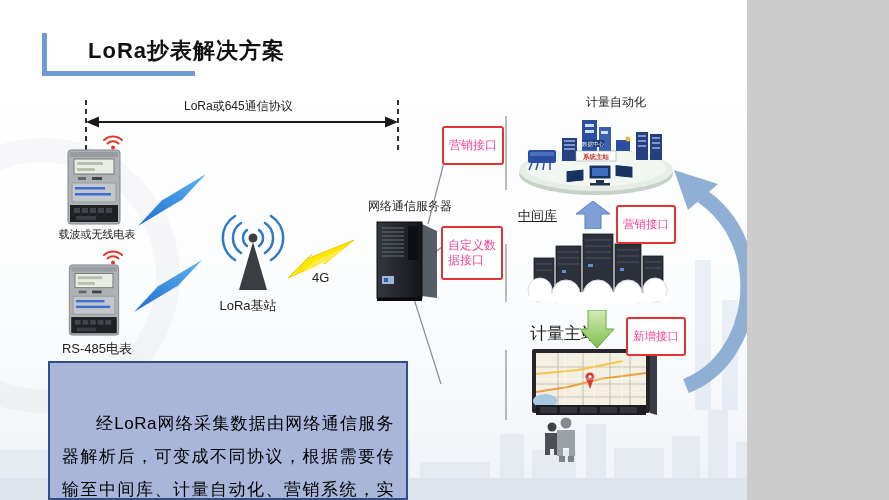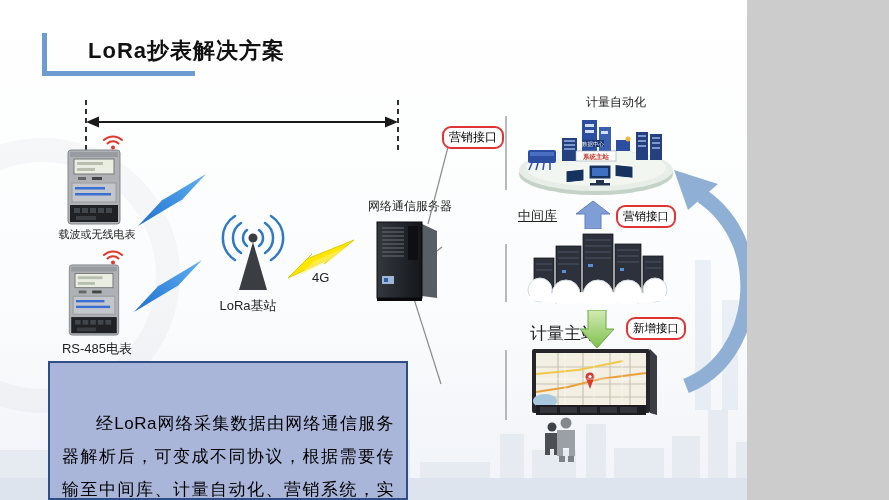--- a/index.html
+++ b/index.html
@@ -21,22 +21,22 @@
   .title-vbar { position:absolute; left:42px; top:33px; width:5px; height:43px; background:#6f9bd1; }
   .title-hbar { position:absolute; left:42px; top:71px; width:153px; height:5px; background:#6f9bd1; }
   .page-title { position:absolute; left:88px; top:36px; font-size:22px; font-weight:bold; color:#111; letter-spacing:1px; }
 
   
   .lbl { position:absolute; color:#222; white-space:nowrap; }
   .lbl.c { text-align:center; }
 
   
   .ifbox {
-    position:absolute; background:#fff; border:2px solid #e03434; border-radius:9px;
-    color:#000000; font-size:12px; line-height:15px; padding:2px 5px; z-index:6;
+    position:absolute; background:#fff; border:2px solid #e03434; border-radius:3px;
+    color:#ec4899; font-size:12px; line-height:15px; padding:10px 5px; z-index:6;
   }
   .ifbox.single { white-space:nowrap; }
 
   
   .descbox {
     position:absolute; left:48px; top:361px; width:360px; height:139px;
     background:#a9b5d9; border:2px solid #2f4e88; z-index:5;
     padding:5px 12px 0 12px;
   }
   .descbox p {
@@ -100,20 +100,21 @@
 
     <line x1="428" y1="224" x2="448" y2="147" stroke="#8c8c8c" stroke-width="1.2"></line>
     <line x1="433" y1="254" x2="442" y2="247" stroke="#8c8c8c" stroke-width="1.2"></line>
     <line x1="414" y1="299" x2="441" y2="384" stroke="#8c8c8c" stroke-width="1.2"></line>
 
     <line x1="506" y1="116" x2="506" y2="190" stroke="#8c8c8c" stroke-width="1.2"></line>
     <line x1="506" y1="244" x2="506" y2="302" stroke="#8c8c8c" stroke-width="1.2"></line>
     <line x1="506" y1="350" x2="506" y2="420" stroke="#8c8c8c" stroke-width="1.2"></line>
   </svg>
 
+  <div class="lbl c" style="left:184px; top:98px; font-size:12px;">LoRa或645通信协议</div>
 
   <svg class="abs art" style="left:66px; top:148px;" width="56" height="78" viewBox="0 0 56 78">
     <rect x="2" y="2" width="52" height="74" rx="3" fill="#aeb2b6" stroke="#84888c"></rect>
     <rect x="4" y="4" width="48" height="5" fill="#989ca0"></rect>
     <rect x="8" y="11" width="40" height="15" fill="#e9ede2" stroke="#777"></rect>
     <rect x="11" y="14" width="26" height="3" fill="#b9bfae"></rect>
     <rect x="11" y="20" width="18" height="3" fill="#b9bfae"></rect>
     <rect x="12" y="29" width="8" height="3" fill="#666"></rect>
     <rect x="26" y="29" width="10" height="3" fill="#444"></rect>
     <rect x="6" y="35" width="44" height="19" fill="#c3c7cb" stroke="#999"></rect>
@@ -227,20 +228,21 @@
       <line x1="12" y1="34" x2="34" y2="34"></line>
         <line x1="12" y1="38" x2="34" y2="38"></line>
     </g>
     <rect x="38" y="8" width="10" height="34" fill="#0e0f12"></rect>
     <rect x="12" y="58" width="12" height="8" fill="#9fb6d8"></rect>
     <rect x="14" y="60" width="4" height="4" fill="#2b5fa8"></rect>
     <rect x="7" y="80" width="45" height="3" fill="#0a0a0c"></rect>
   </svg>
 
   <div class="ifbox single" style="left:442px; top:126px;">营销接口</div>
+  <div class="ifbox" style="left:441px; top:226px; width:62px;">自定义数据接口</div>
   <div class="ifbox single" style="left:616px; top:205px; font-size:11.5px;">营销接口</div>
   <div class="ifbox single" style="left:618px; top:317px; font-size:11.5px;margin-left:8px;">新增接口</div>
 
   <div class="lbl c" style="left:560px; top:94px; width:112px; font-size:12px;">计量自动化</div>
   <svg class="abs art" style="left:516px; top:110px;" width="160" height="88" viewBox="0 0 160 88">
     <ellipse cx="80" cy="64" rx="77" ry="21" fill="#c5d2c7"></ellipse>
     <ellipse cx="80" cy="60" rx="77" ry="21" fill="#e7eee7"></ellipse>
     <ellipse cx="80" cy="58" rx="70" ry="18" fill="#f2f6f1"></ellipse>
 
     <rect x="12" y="40" width="28" height="13" rx="2" fill="#2b4ea0"></rect>

